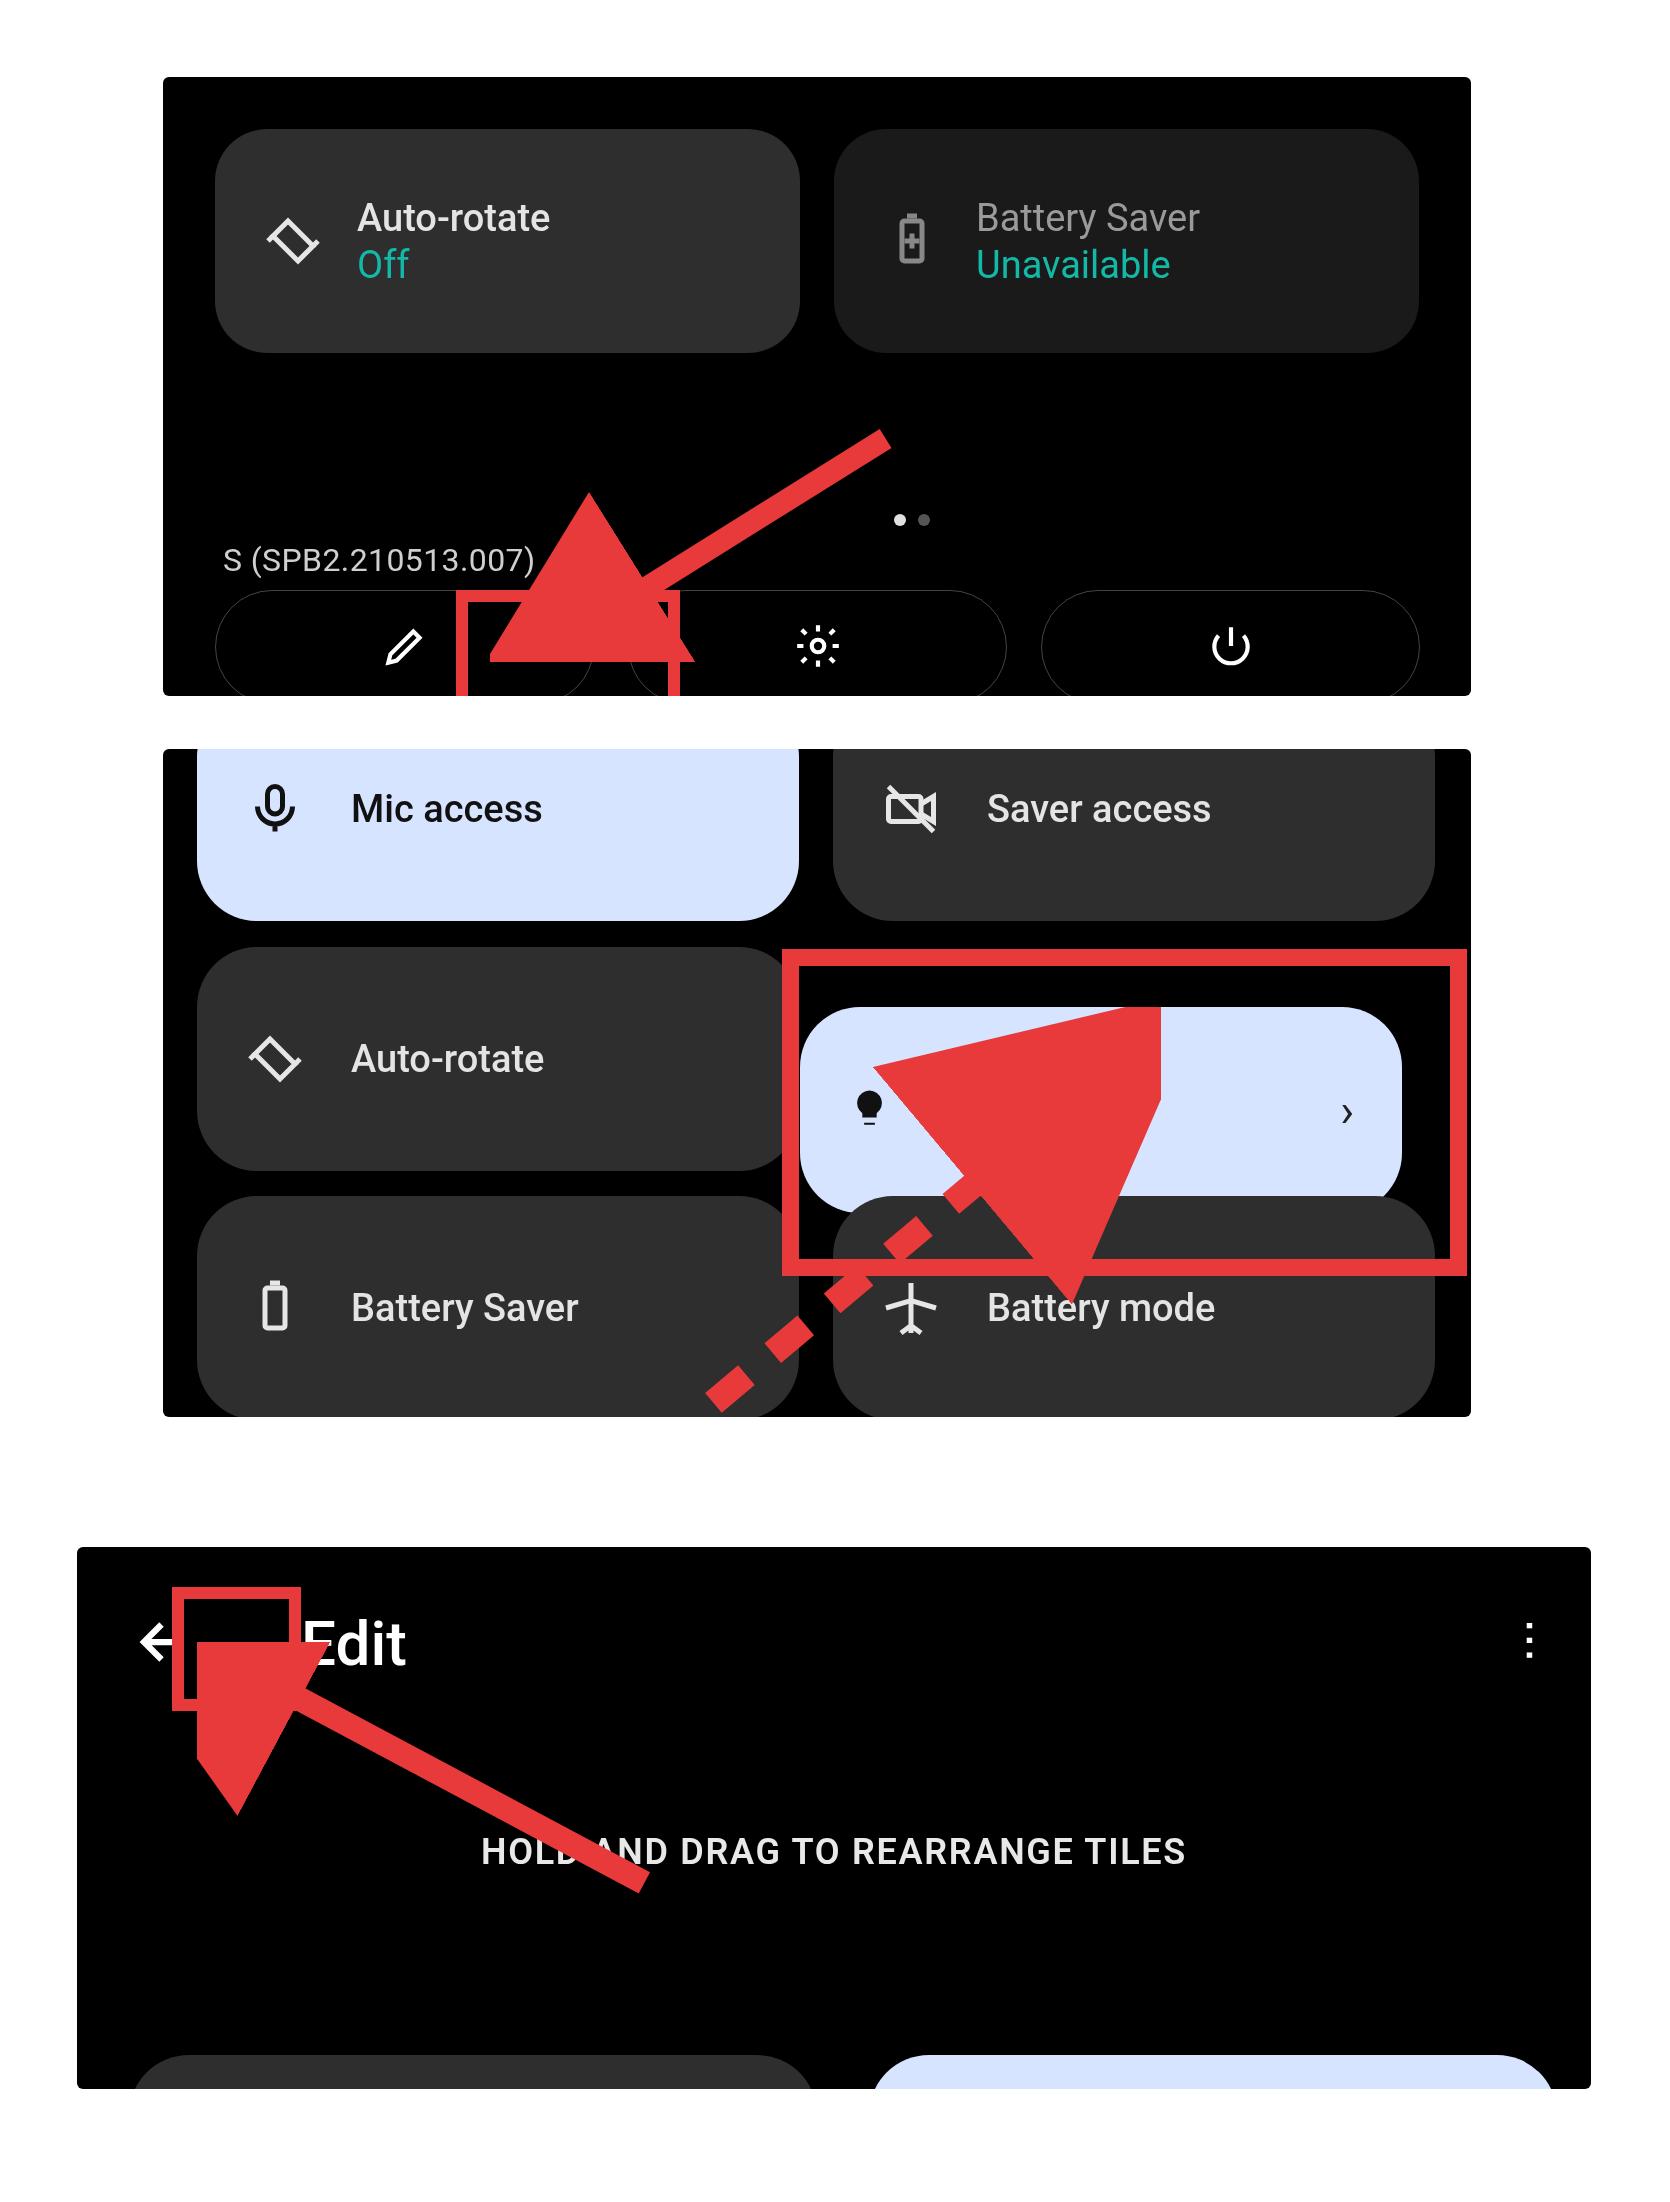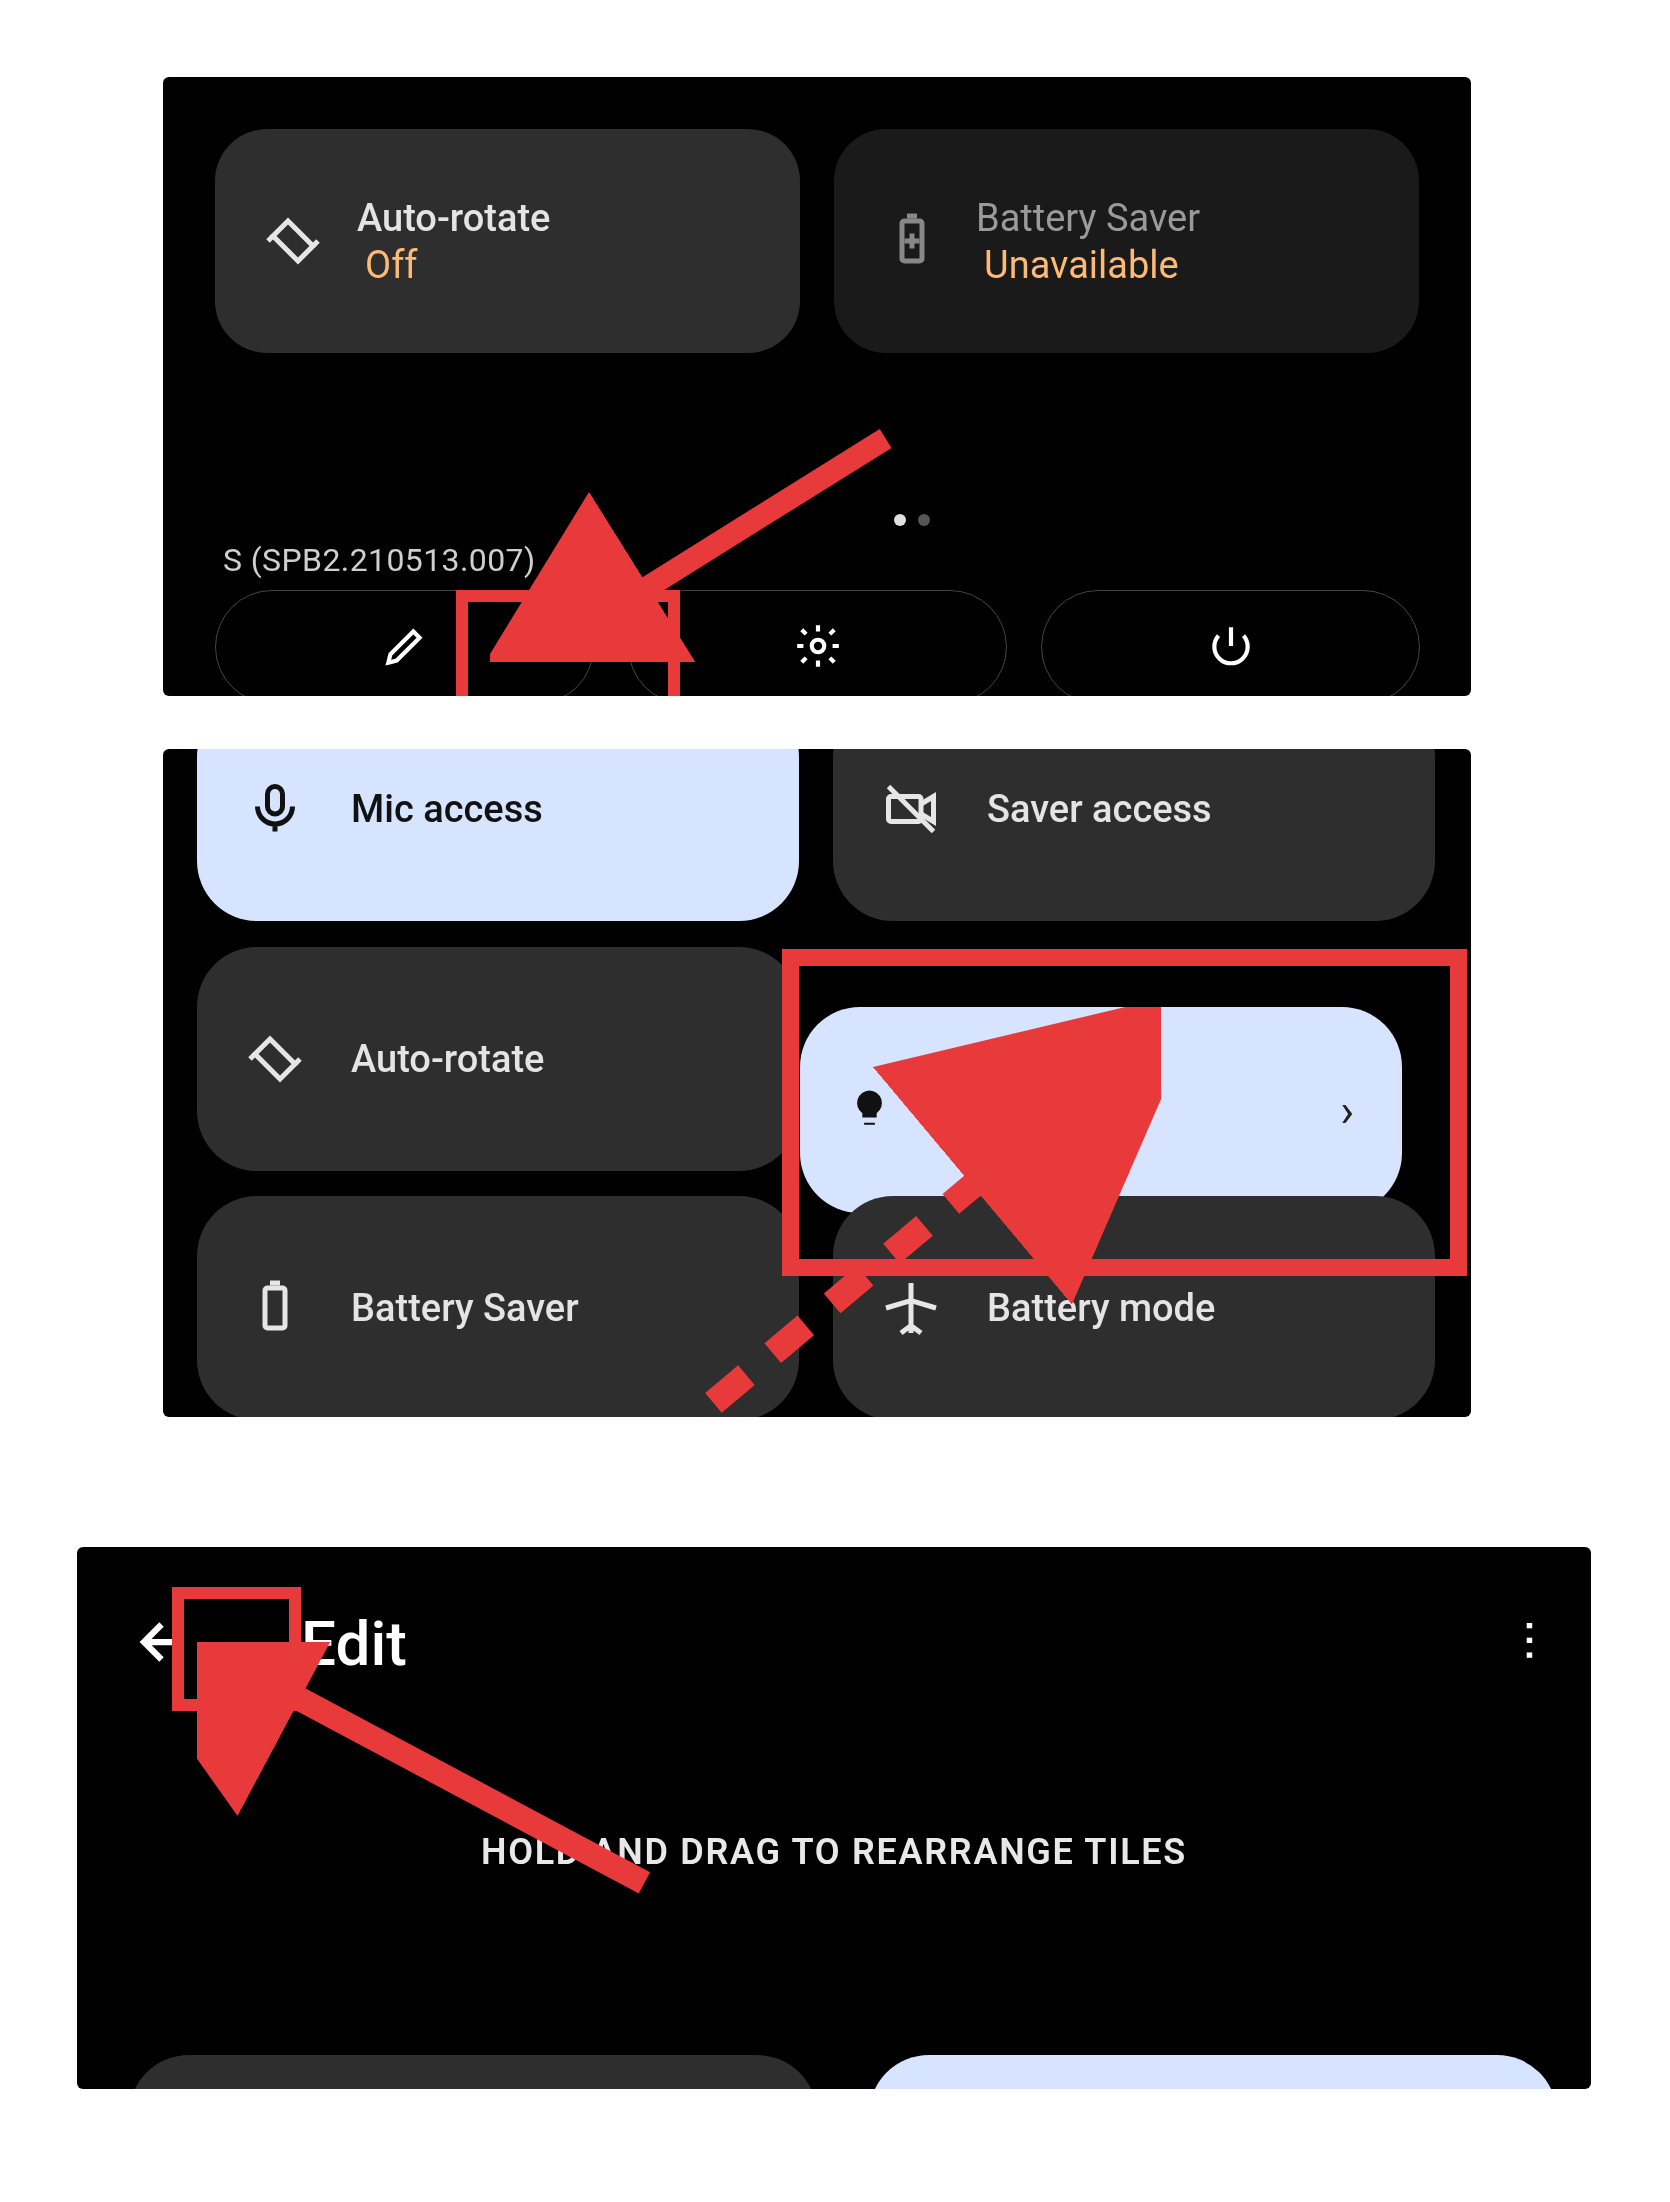--- a/index.html
+++ b/index.html
@@ -23,21 +23,21 @@
     display: flex; align-items: center;
     width: 585px; height: 224px;
     border-radius: 52px;
     padding: 0 48px;
     gap: 34px;
   }
   .tile-dark { background: #2e2e2e; color: #e4e4e4; }
   .tile-light { background: #d6e4ff; color: #111; }
   .tile-dim  { background: #1a1a1a; color: #888; }
   .tile-title { font-size: 38px; font-weight: 500; line-height: 1.25; }
-  .tile-sub   { font-size: 38px; font-weight: 400; color: #fdba74; margin-left: 8px; }
+  .tile-sub   { font-size: 38px; font-weight: 400; color: #14b8a6; }
   .tile-dim .tile-title { color: #9a9a9a; font-weight: 400; }
   .iconbox { width: 60px; height: 60px; flex: 0 0 60px; display:flex; align-items:center; justify-content:center; }
   .iconbox svg { width: 100%; height: 100%; }
   .s1-build {
     position: absolute; left: 60px; top: 422px;
     font-size: 32px; color: #cfcfcf; letter-spacing: 0.4px; margin-top: 42px;
   }
   .s1-dots { position: absolute; left: 731px; top: 437px; display:flex; gap:12px; }
   .s1-dots span { width: 12px; height: 12px; border-radius: 50%; background:#555;}
   .s1-dots span.on{ background:#e0e0e0;}

